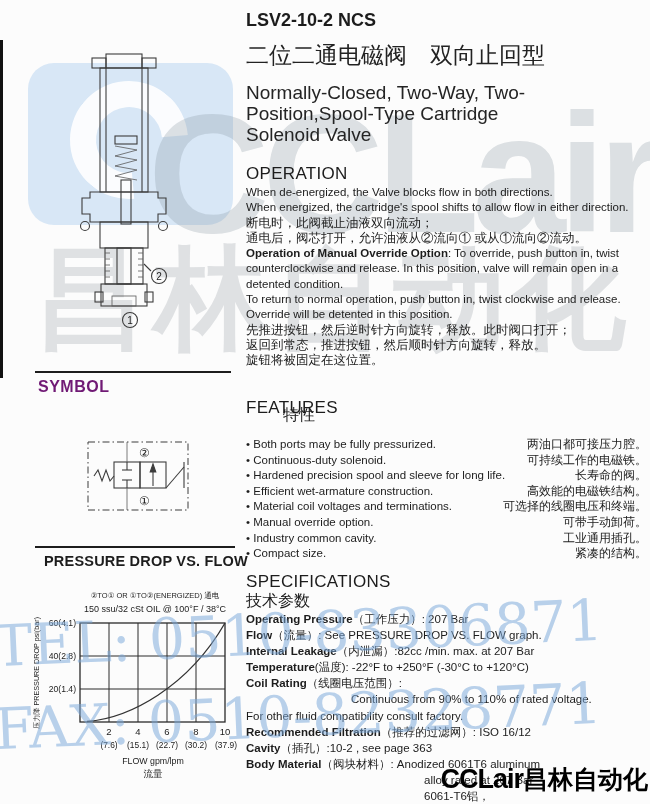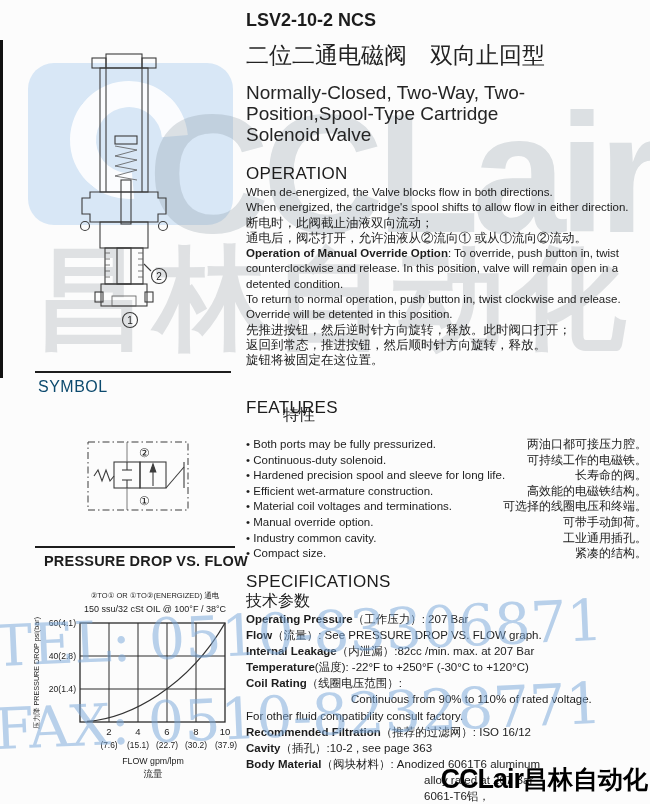--- a/index.html
+++ b/index.html
@@ -70,21 +70,21 @@
   .feat-row .cn { font-size:12px; white-space:nowrap; margin-left:6px; }
 
   .spec-list { left:246px; top:611px; width:402px; font-size:11.5px; line-height:16.1px; }
   .spec-list p { margin:0; }
   .spec-list b { font-weight:bold; }
   .ind1 { padding-left:105px; }
   .ind2 { padding-left:178px; }
 
   .rule { background:#1d1d1d; }
 
-  .symbol-head { left:38px; top:378px; font-size:16px; letter-spacing:.5px; color:#0c4a6e; }
+  .symbol-head { left:38px; top:378px; font-size:16px; letter-spacing:.5px; color:#701a75;font-weight:bold; }
   .pdf-head { left:44px; top:553px; font-size:14.5px; font-weight:bold; letter-spacing:.2px;text-align:center; }
 
   svg text { font-family:"Liberation Sans", sans-serif; fill:#1c1c1c; }
   .lineart { stroke:#3c3c3c; fill:none; stroke-width:1.1; }
   .lineart-thin { stroke:#5a5a5a; fill:none; stroke-width:.8; }
 </style>
 </head>
 <body>
 
 <div class="wm-layer">

